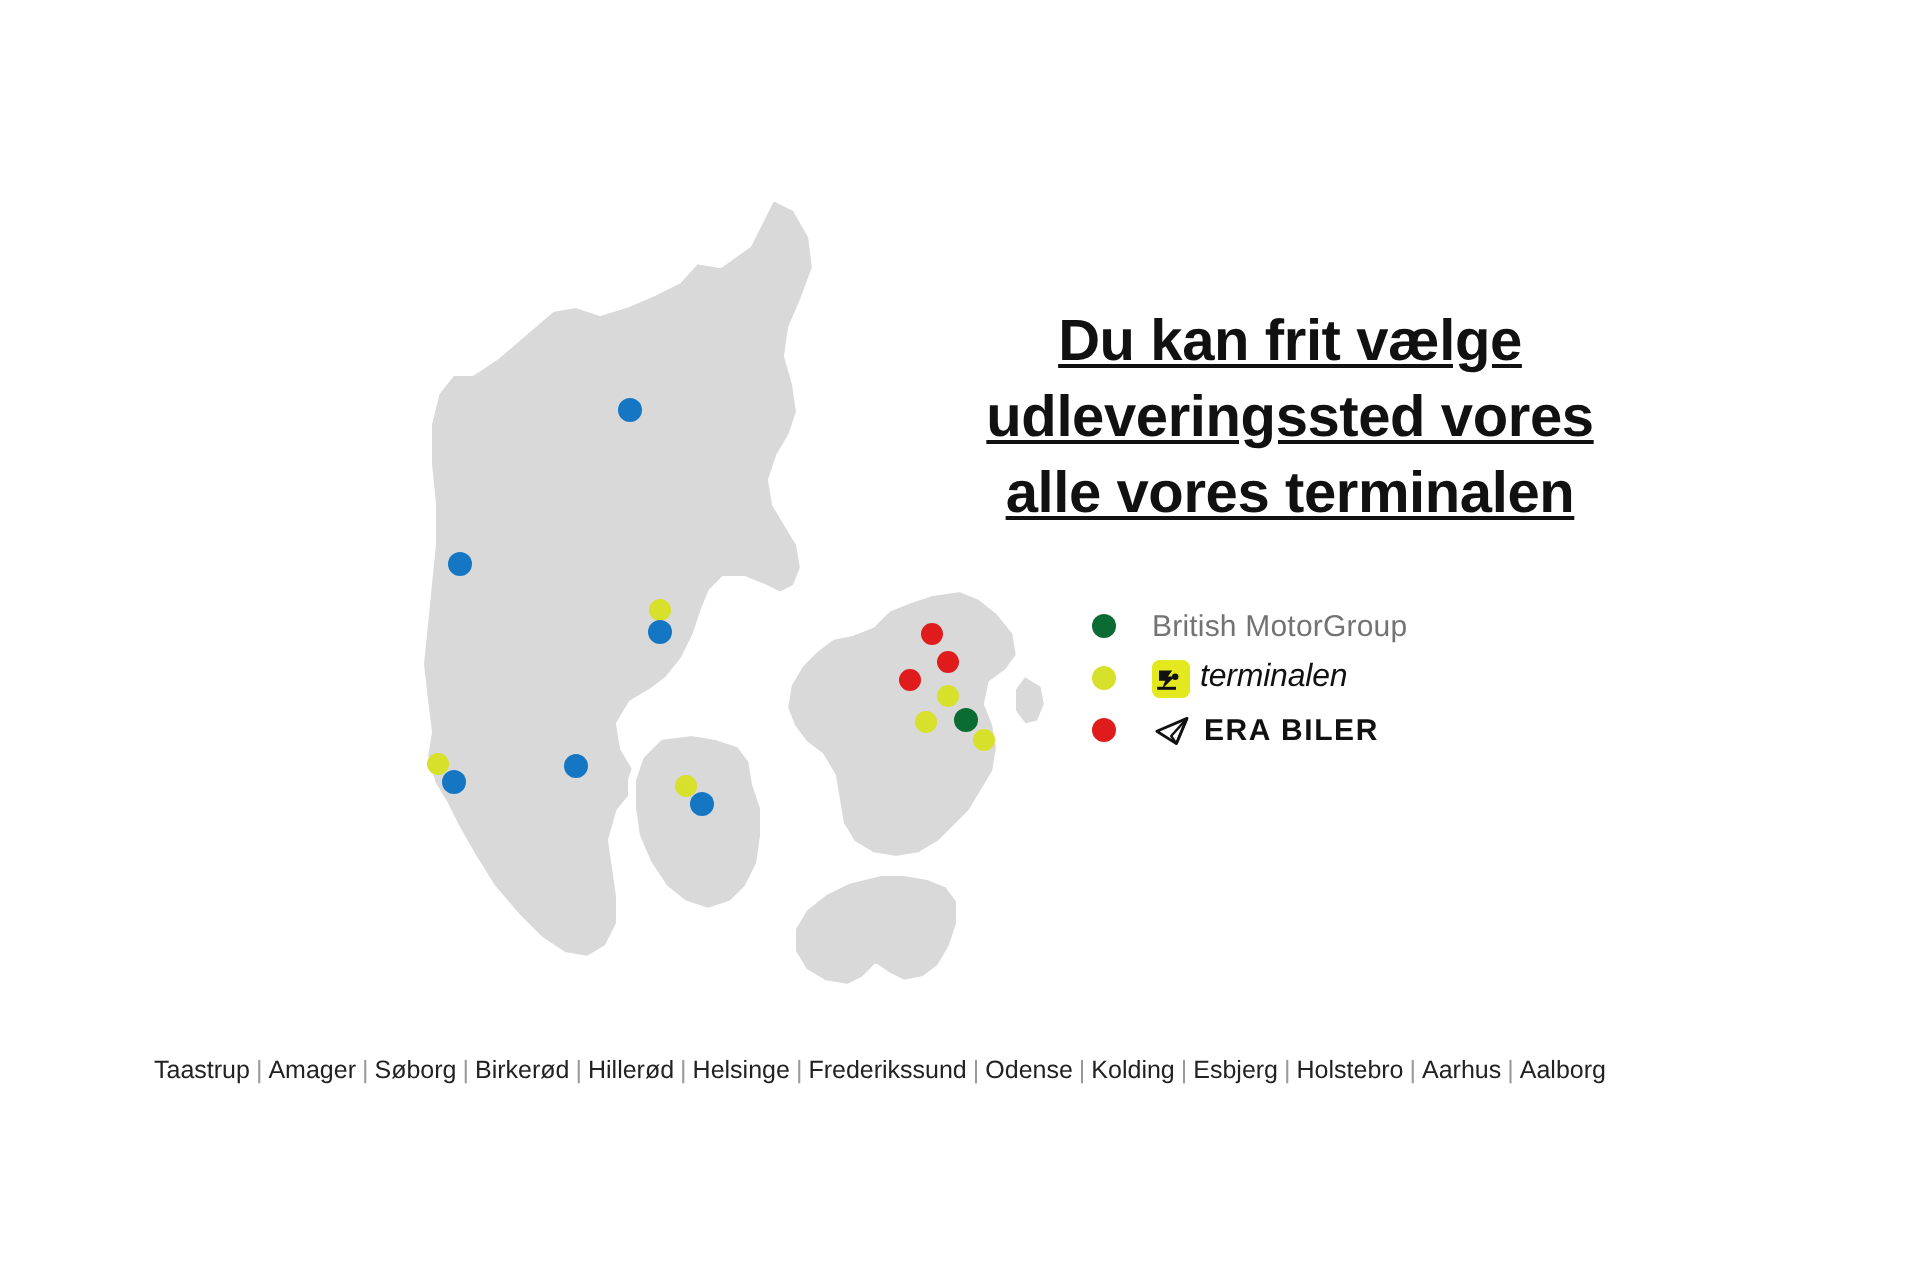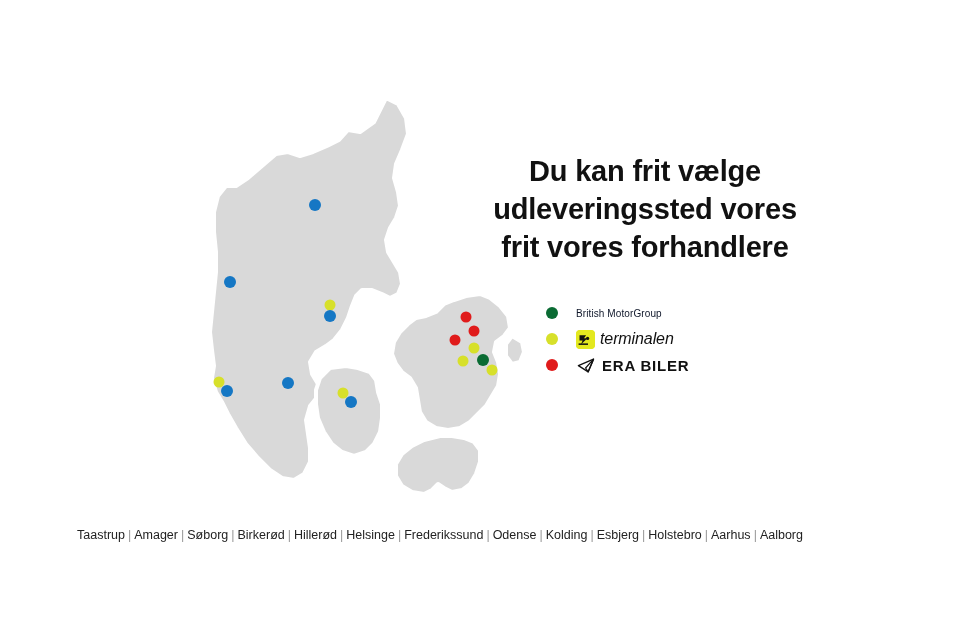--- a/index.html
+++ b/index.html
@@ -55,20 +55,21 @@
     position: absolute;
     left: 430px;
     top: 152px;
     width: 430px;
     text-align: center;
     font-size: 29px;
     line-height: 38px;
     font-weight: bold;
     color: #111111;
     letter-spacing: -0.2px;
+    text-decoration: underline;
   }
   #headline .hl-line { display: block; white-space: nowrap; }
 
   
   #legend {
     position: absolute;
     left: 546px;
     top: 300px;
     width: 300px;
   }
@@ -79,22 +80,22 @@
     margin-bottom: 0px;
   }
   .legend-swatch {
     width: 12px;
     height: 12px;
     border-radius: 50%;
     flex: 0 0 12px;
     margin-right: 18px;
   }
   .legend-label {
-    font-size: 10px;
-    color: #0f172a;
+    font-size: 15px;
+    color: #737373;
     white-space: nowrap;
     letter-spacing: 0.1px;
   }
 
   
   .logo-terminalen {
     display: inline-flex;
     align-items: center;
     font-style: italic;
   }
@@ -338,21 +339,21 @@
           <circle cx="463" cy="361" r="5.5" fill="#d7e02a" class="map-dot"></circle>
           <circle cx="483" cy="360" r="6" fill="#0a6b33" class="map-dot"></circle>
           <circle cx="492" cy="370" r="5.5" fill="#d7e02a" class="map-dot"></circle>
         </g>
     </svg>
   </div>
 
   <div id="headline">
     <span class="hl-line">Du kan frit vælge</span>
     <span class="hl-line">udleveringssted vores</span>
-    <span class="hl-line">frit vores forhandlere</span>
+    <span class="hl-line">alle vores terminalen</span>
   </div>
 
   <div id="legend">
 
     <div class="legend-row">
       <span class="legend-swatch" style="background:#0a6b33"></span>
       <span class="legend-label">British MotorGroup</span>
     </div>
 
 

